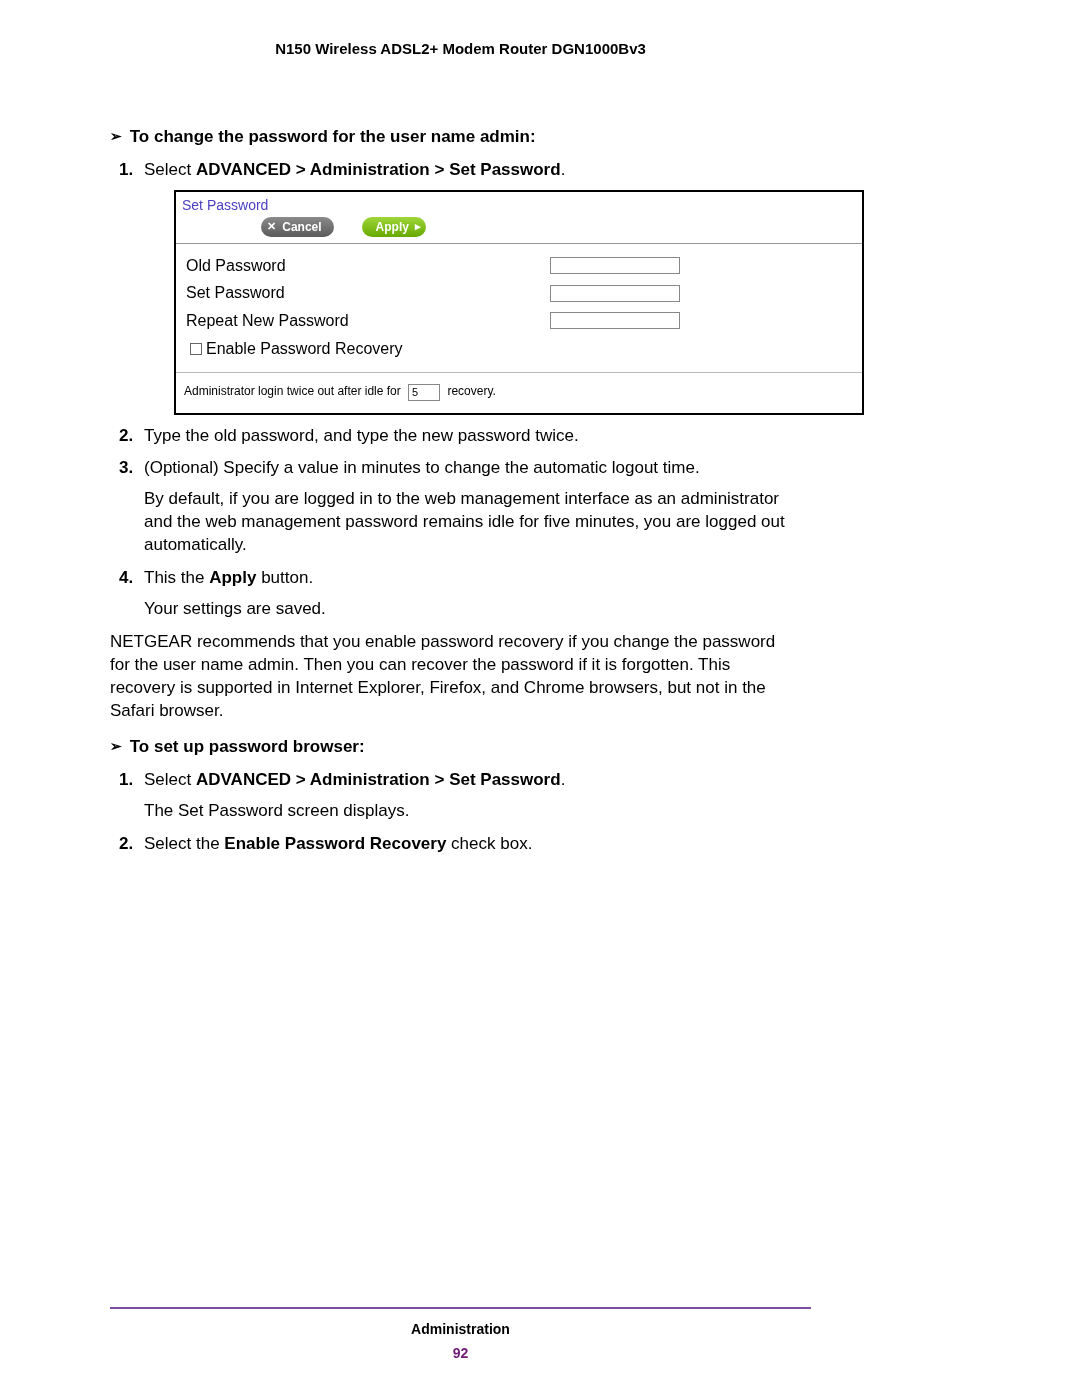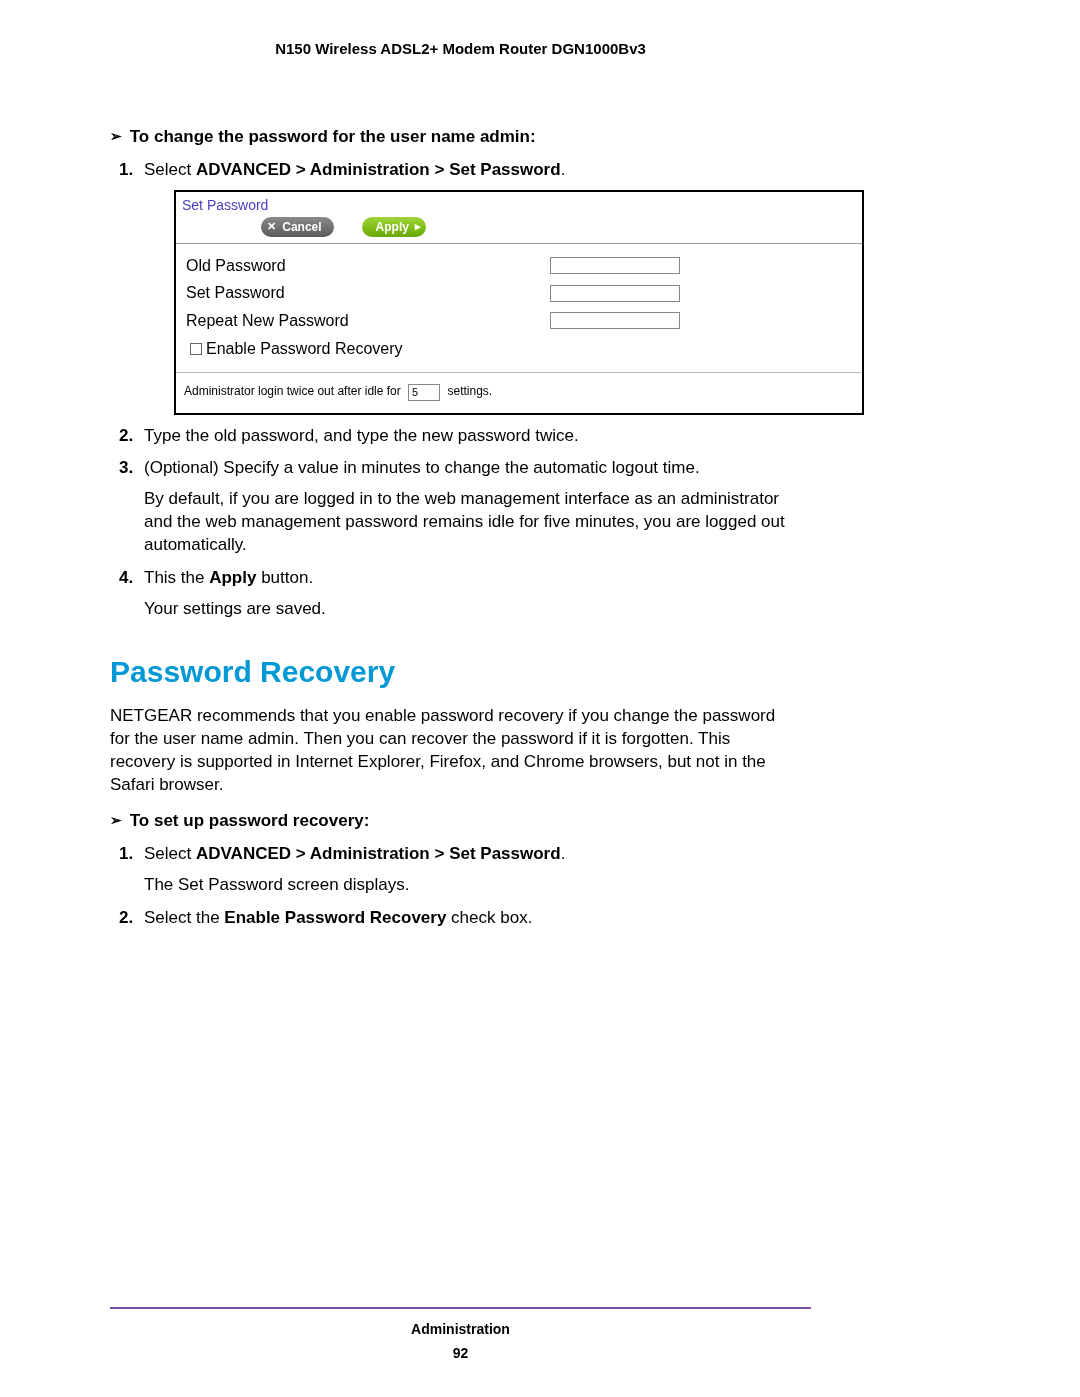--- a/index.html
+++ b/index.html
@@ -174,21 +174,21 @@
     height: 2px;
     background: #7c4fa0;
     margin-bottom: 12px;
   }
   .footer-section {
     font-weight: bold;
     font-size: 14px;
     margin-bottom: 8px;
   }
   .footer-page {
-    color: #000000;
+    color: #701a75;
     font-weight: bold;
     font-size: 14px;
   }
 </style>
 </head>
 <body>
 
 <div class="page">
 
   <div class="doc-header">N150 Wireless ADSL2+ Modem Router DGN1000Bv3</div>
@@ -242,21 +242,21 @@
                 <td colspan="2">
                   <span class="chk"></span><span>Enable Password Recovery</span>
                 </td>
               </tr>
             </tbody>
               </table>
           </div>
           <div class="figure-sep">
             <span>Administrator login twice out after idle for</span>
             <input class="idle-input" value="5" style="">
-            <span>settings.</span>
+            <span>recovery.</span>
           </div>
         </div>
       </div>
     </li>
 
     <li>
       <div class="li-body">
         <span>Type the old password, and type the new password twice.</span>
       </div>
     </li>
@@ -269,26 +269,25 @@
     </li>
 
     <li>
       <div class="li-body">
         <span>This the </span><strong>Apply</strong><span> button.</span>
         <p>Your settings are saved.</p>
       </div>
     </li>
   </ol>
 
-  <h2 class="section-heading">Password Recovery</h2>
 
   <p class="body-para">NETGEAR recommends that you enable password recovery if you change the password for the user name admin. Then you can recover the password if it is forgotten. This recovery is supported in Internet Explorer, Firefox, and Chrome browsers, but not in the Safari browser.</p>
 
   <div class="proc-heading">
-    <span class="tri">➢</span><span>To set up password recovery:</span>
+    <span class="tri">➢</span><span>To set up password browser:</span>
   </div>
 
   <ol class="steps">
     <li>
       <div class="li-body">
         <span>Select </span><strong>ADVANCED &gt; Administration &gt; Set Password</strong><span>.</span>
         <p>The Set Password screen displays.</p>
       </div>
     </li>
     <li>

